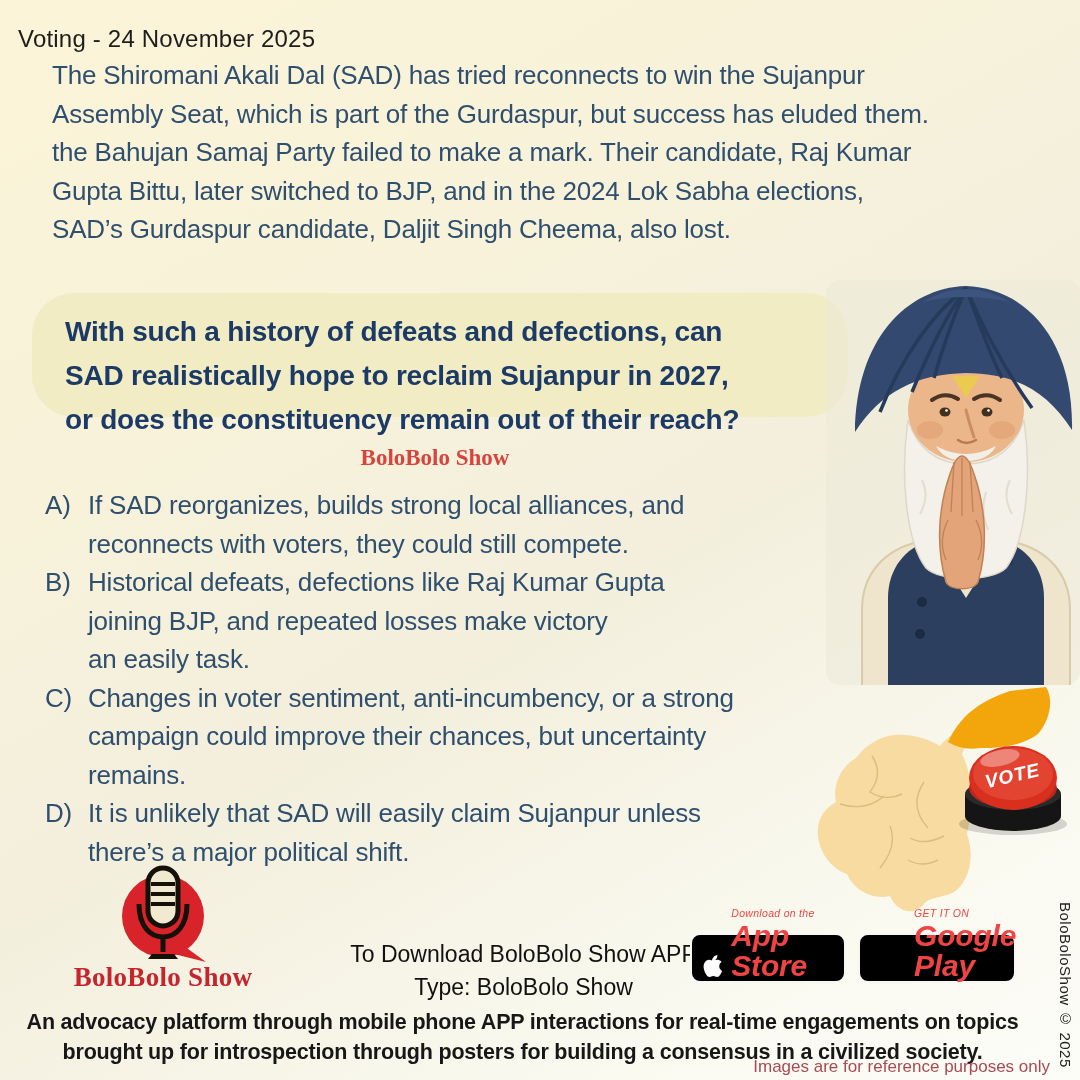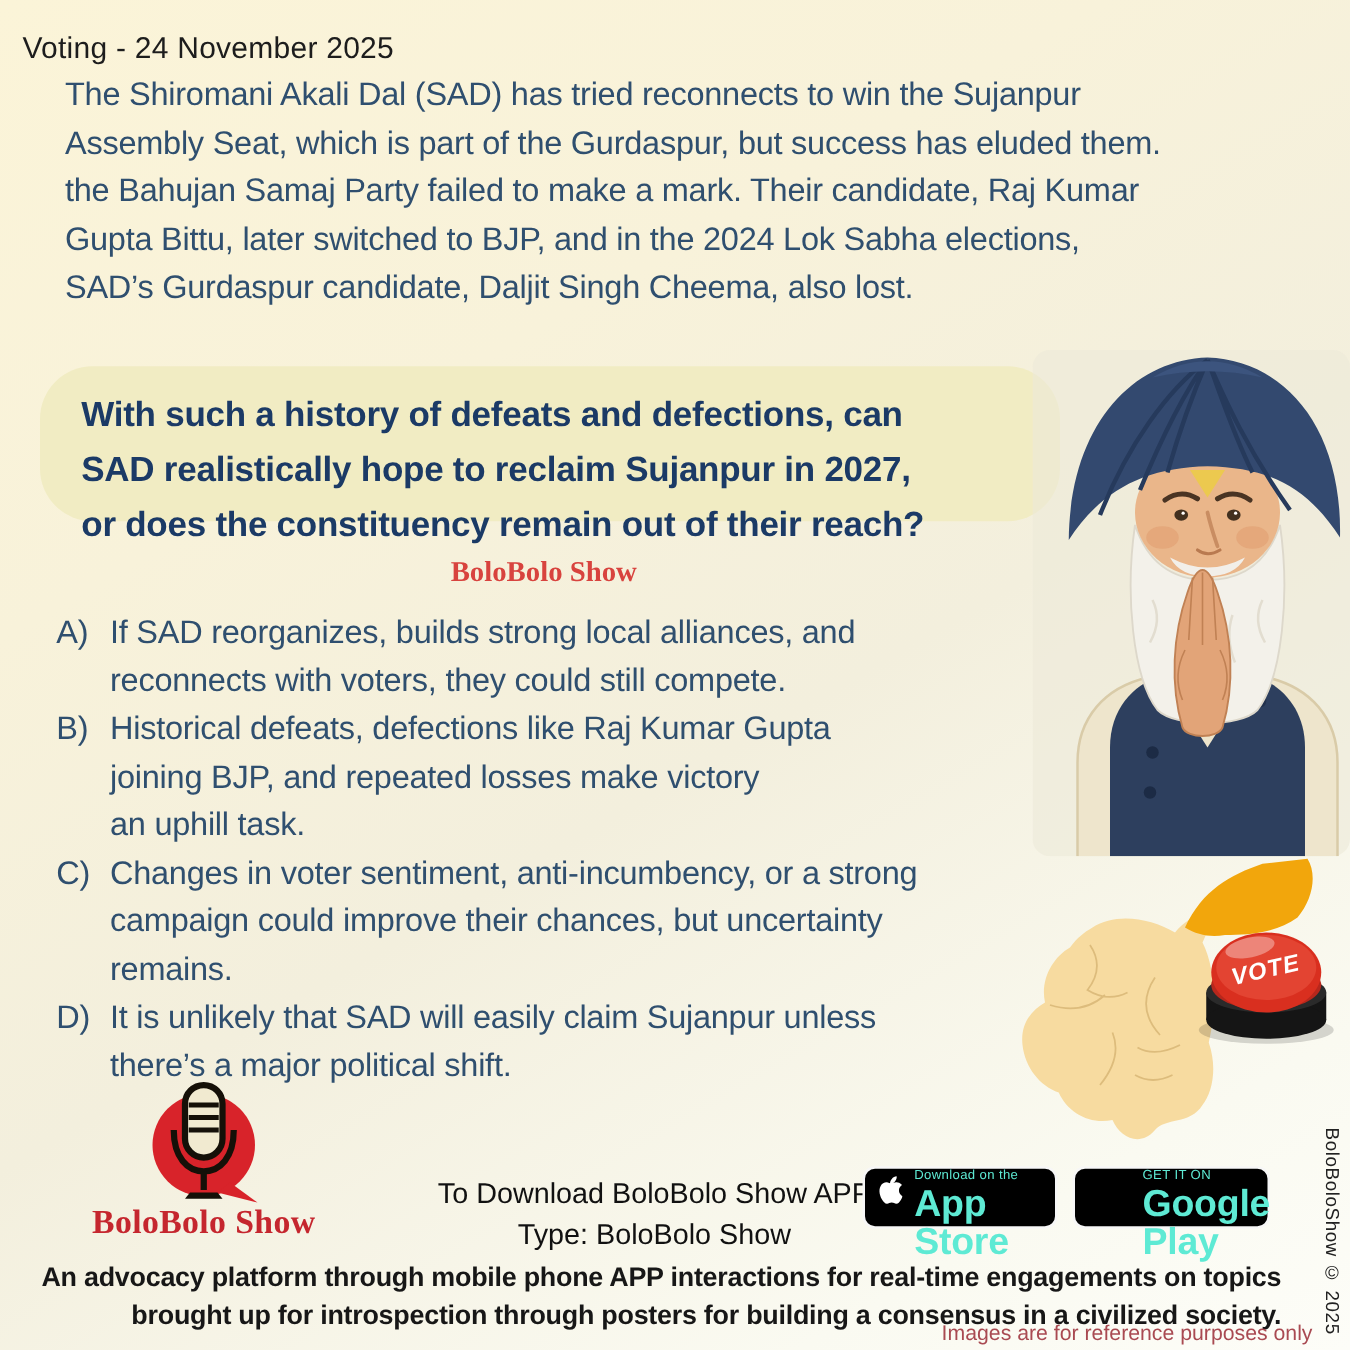--- a/index.html
+++ b/index.html
@@ -26,28 +26,28 @@
   .opt-label{width:43px;flex:0 0 43px;}
   
   .man-svg{left:826px;top:280px;z-index:4;}
   
   .map-svg{left:812px;top:684px;z-index:1;}
   
   .logo-svg{left:108px;top:862px;z-index:3;}
   .logo-text{left:48px;top:962px;width:230px;text-align:center;font-family:"Liberation Serif",serif;
              font-weight:700;font-size:27px;color:#c5262e;letter-spacing:.3px;}
   .download{left:336px;top:938px;width:375px;text-align:center;font-size:23px;color:#111;line-height:33px;}
-  .badge{display:flex;align-items:flex-start;background:#000;border:2px solid #f7f7f7;border-radius:10px;
-         box-sizing:border-box;color:#5eead4;padding:0 10px;gap:9px;}
+  .badge{display:flex;align-items:flex-end;background:#000;border:2px solid #f7f7f7;border-radius:10px;
+         box-sizing:border-box;color:#ef4444;padding:0 10px;gap:9px;font-style:italic;}
   .badge-appstore{left:690px;top:933px;width:156px;height:50px;}
   .badge-gplay{left:858px;top:933px;width:158px;height:50px;gap:44px;}
   .badge-txt{display:flex;flex-direction:column;justify-content:center;line-height:1;}
   .badge-small{font-size:10.5px;letter-spacing:.3px;margin-bottom:3px;}
   .badge-big{font-size:30px;font-weight:700;letter-spacing:-.2px;}
-  .advocacy{left:20px;top:1007px;width:1005px;text-align:right;font-weight:700;font-size:21.5px;
+  .advocacy{left:20px;top:1007px;width:1005px;text-align:center;font-weight:700;font-size:21.5px;
             line-height:30px;color:#171717;letter-spacing:-.2px;z-index:3;}
   .advocacy .line{white-space:nowrap;}
   .disclaimer{right:30px;top:1057px;font-size:17px;color:#a94a52;z-index:3;}
   .copyright{right:6px;top:902px;writing-mode:vertical-rl;font-size:15px;color:#222;letter-spacing:.5px;z-index:3;}
 </style>
 </head>
 <body>
 
 <div class="poster">
 
@@ -74,21 +74,21 @@
       <div class="opt-lines">
         <div class="line">If SAD reorganizes, builds strong local alliances, and</div>
         <div class="line">reconnects with voters, they could still compete.</div>
       </div>
     </div>
     <div class="option">
       <span class="opt-label">B)</span>
       <div class="opt-lines">
         <div class="line">Historical defeats, defections like Raj Kumar Gupta</div>
         <div class="line">joining BJP, and repeated losses make victory</div>
-        <div class="line">an uphill task.</div>
+        <div class="line">an easily task.</div>
       </div>
     </div>
     <div class="option">
       <span class="opt-label">C)</span>
       <div class="opt-lines">
         <div class="line">Changes in voter sentiment, anti-incumbency, or a strong</div>
         <div class="line">campaign could improve their chances, but uncertainty</div>
         <div class="line">remains.</div>
       </div>
     </div>

